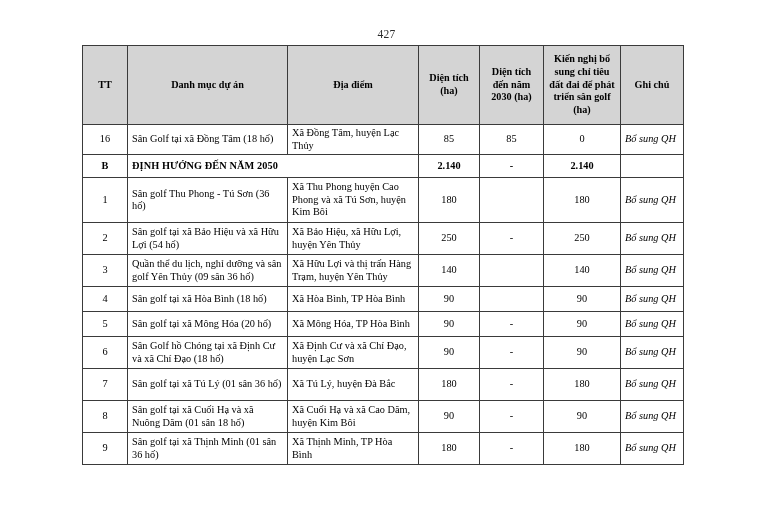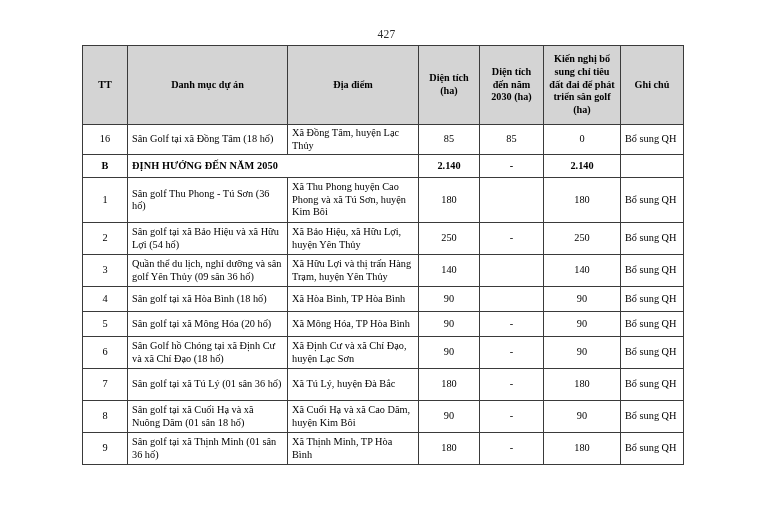--- a/index.html
+++ b/index.html
@@ -85,20 +85,21 @@
   }
   td.num {
     text-align: center;
     vertical-align: middle;
     border-radius: 8px;
   }
   td.note {
     text-align: left;
     vertical-align: middle;
     padding-left: 5px;
+    font-style: italic;
   }
   tr.section-row td {
     font-weight: bold;
     height: 18px;
   }
   tr.section-row td.tt {
     text-align: center;
   }
   tr.section-row td.name {
     text-align: left;

